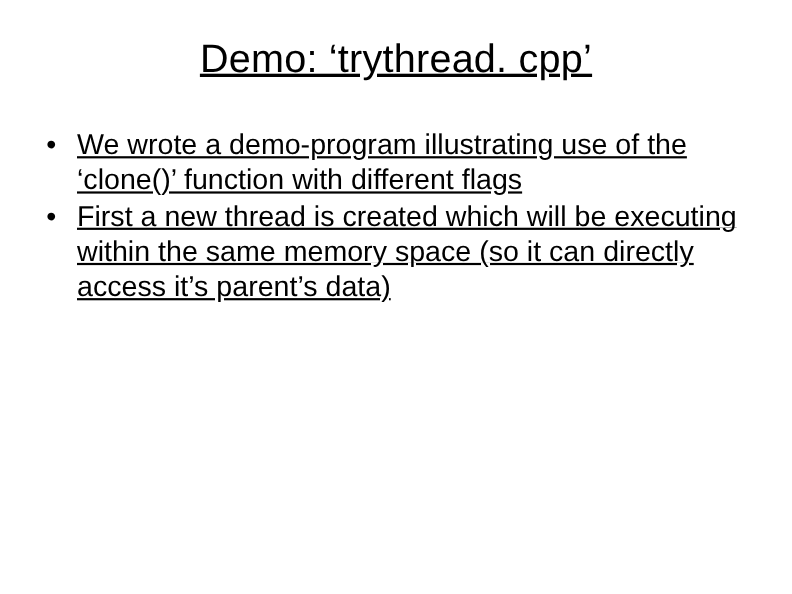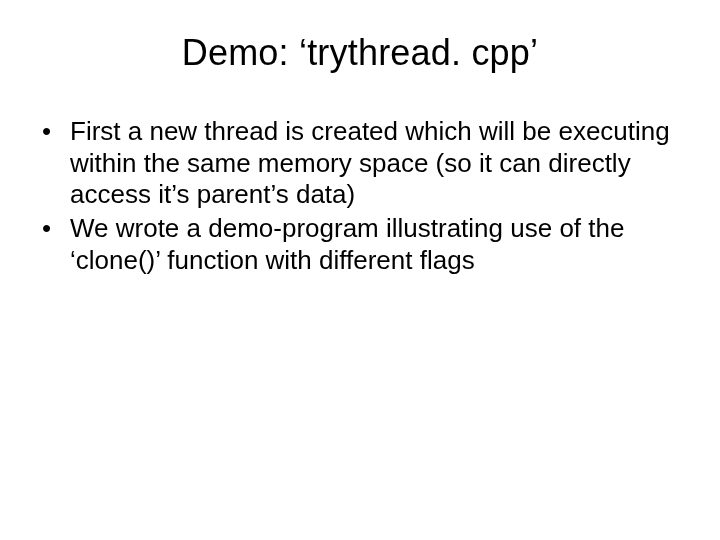--- a/index.html
+++ b/index.html
@@ -1,24 +1,24 @@
 <!DOCTYPE html>
 <html><head>
   <meta charset="utf-8">
   <style>
     * { margin: 0; padding: 0; box-sizing: border-box; }
     html, body { width: 720px; height: 540px; background: #fff; font-family: Arial, Helvetica, sans-serif; color: #000; }
-    .slide { width: 720px; height: 540px; padding: 28px 34px 46px 34px; }
+    .slide { width: 720px; height: 540px; padding: 28px 34px 46px 34px; text-decoration: underline; }
     .title { font-size: 36px; text-align: center; margin-top: 4px; margin-bottom: 42px; font-weight: 400; letter-spacing: 0.2px; }
     .bullets { list-style: none; padding-left: 8px; }
     .bullets li { position: relative; font-size: 26px; line-height: 1.22; padding-left: 28px; margin-bottom: 2px; }
     .bullets li::before { content: "•"; position: absolute; left: 0; top: 0; font-size: 26px; }
   </style>
 </head>
 <body>
 
 <div class="slide">
   <h1 class="title">Demo: ‘trythread. cpp’</h1>
   <ul class="bullets">
+    <li>We wrote a demo-program illustrating use of the ‘clone()’ function with different flags</li>
     <li>First a new thread is created which will be executing within the same memory space (so it can directly access it’s parent’s data)</li>
-    <li>We wrote a demo-program illustrating use of the ‘clone()’ function with different flags</li>
   </ul>
 </div>
 
 </body></html>

